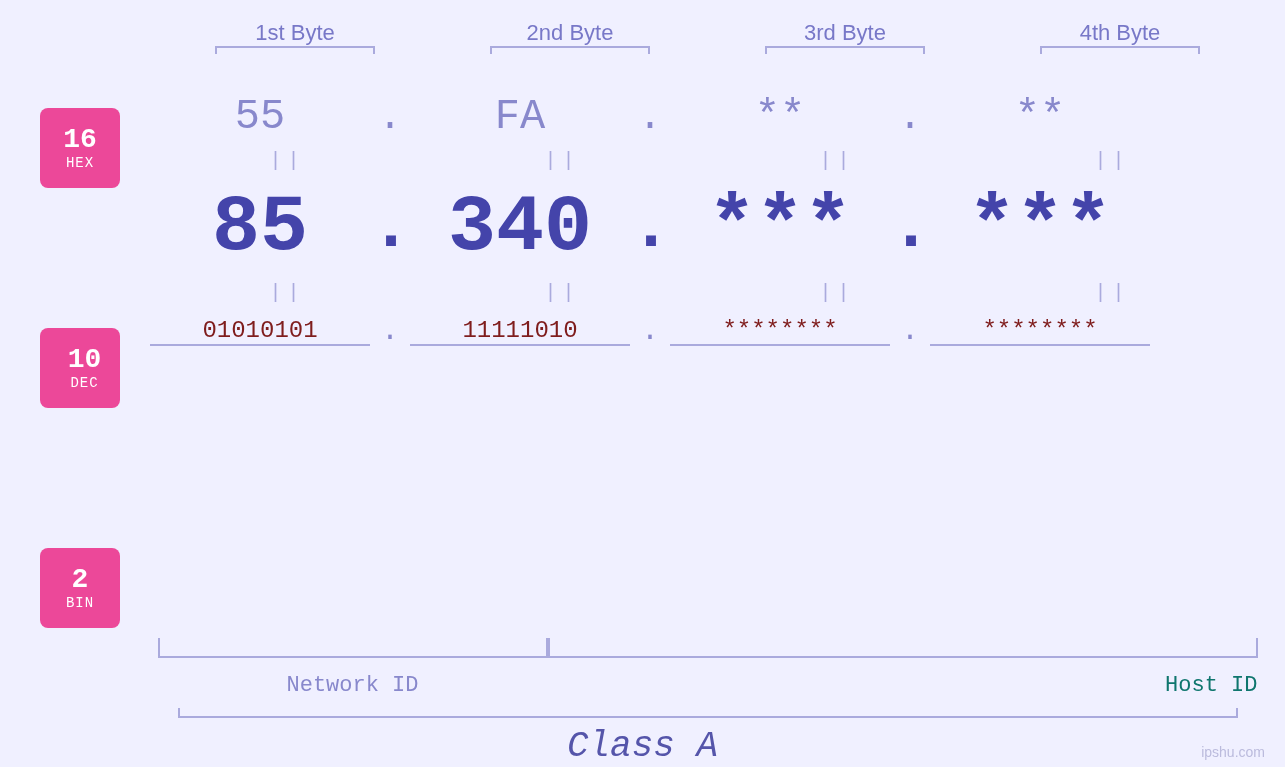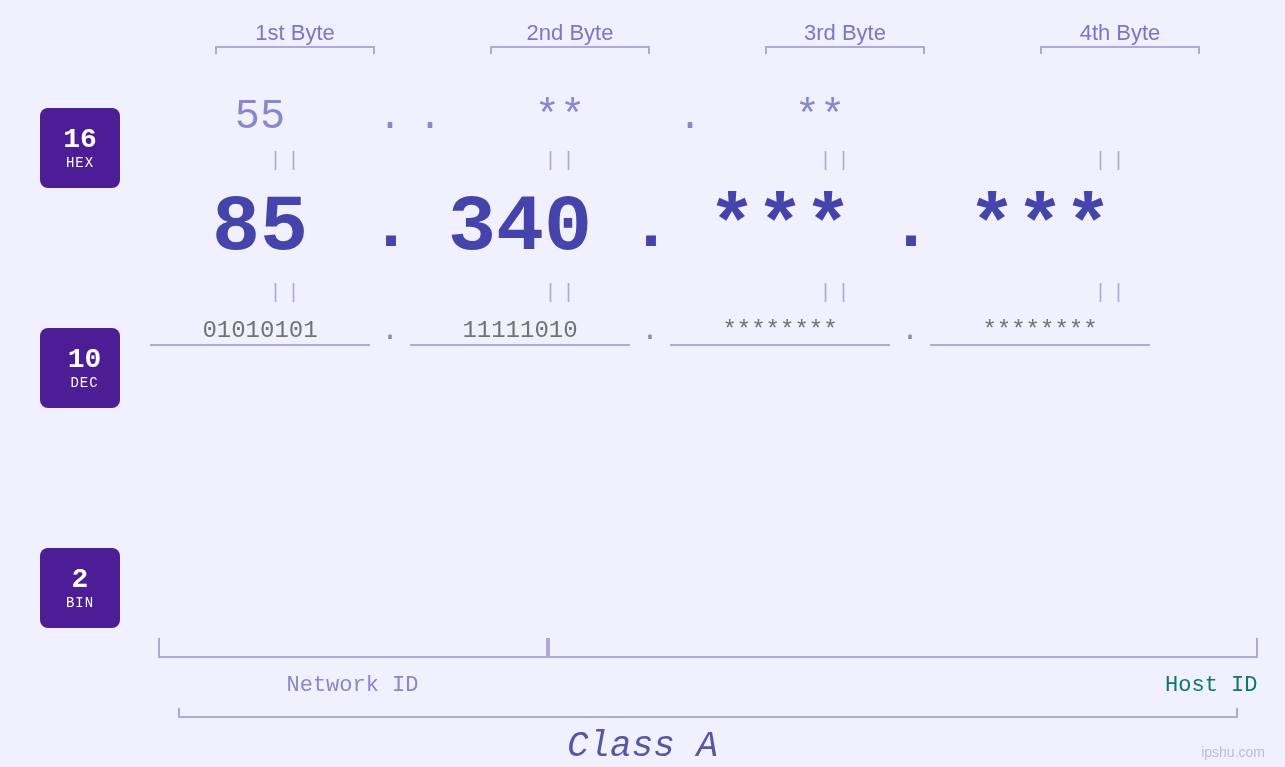--- a/index.html
+++ b/index.html
@@ -77,21 +77,21 @@
       display: flex;
       flex-direction: column;
       gap: 30px;
       margin-left: 40px;
       margin-top: 10px;
     }
 
     .badge {
       width: 80px;
       height: 80px;
-      background: #4c1d95;
+      background: #ec4899;
       border-radius: 8px;
       display: flex;
       flex-direction: column;
       align-items: center;
       justify-content: center;
       color: white;
     }
 
     .badge-number {
       font-size: 28px;
@@ -149,21 +149,21 @@
       font-size: 42px;
     }
 
     .val-text.dec {
       color: #4444aa;
       font-size: 80px;
       font-weight: bold;
     }
 
     .val-text.bin {
-      color: #737373;
+      color: #7f1d1d;
       font-size: 24px;
     }
 
     .bottom-brackets {
       display: flex;
       width: 1100px;
       position: relative;
       height: 30px;
     }
 
@@ -315,20 +315,23 @@
       </div>
     </div>
 
     <div class="values-grid">
 
       <div class="row-with-dots" style="margin-top: 25px;">
         <div class="val-cell">
           <span class="val-text hex">55</span>
         </div>
         <div class="dot-sep">.</div>
+        <div class="val-cell">
+          <span class="val-text hex">FA</span>
+        </div>
         <div class="dot-sep">.</div>
         <div class="val-cell">
           <span class="val-text hex">**</span>
         </div>
         <div class="dot-sep">.</div>
         <div class="val-cell">
           <span class="val-text hex">**</span>
         </div>
       </div>
 

